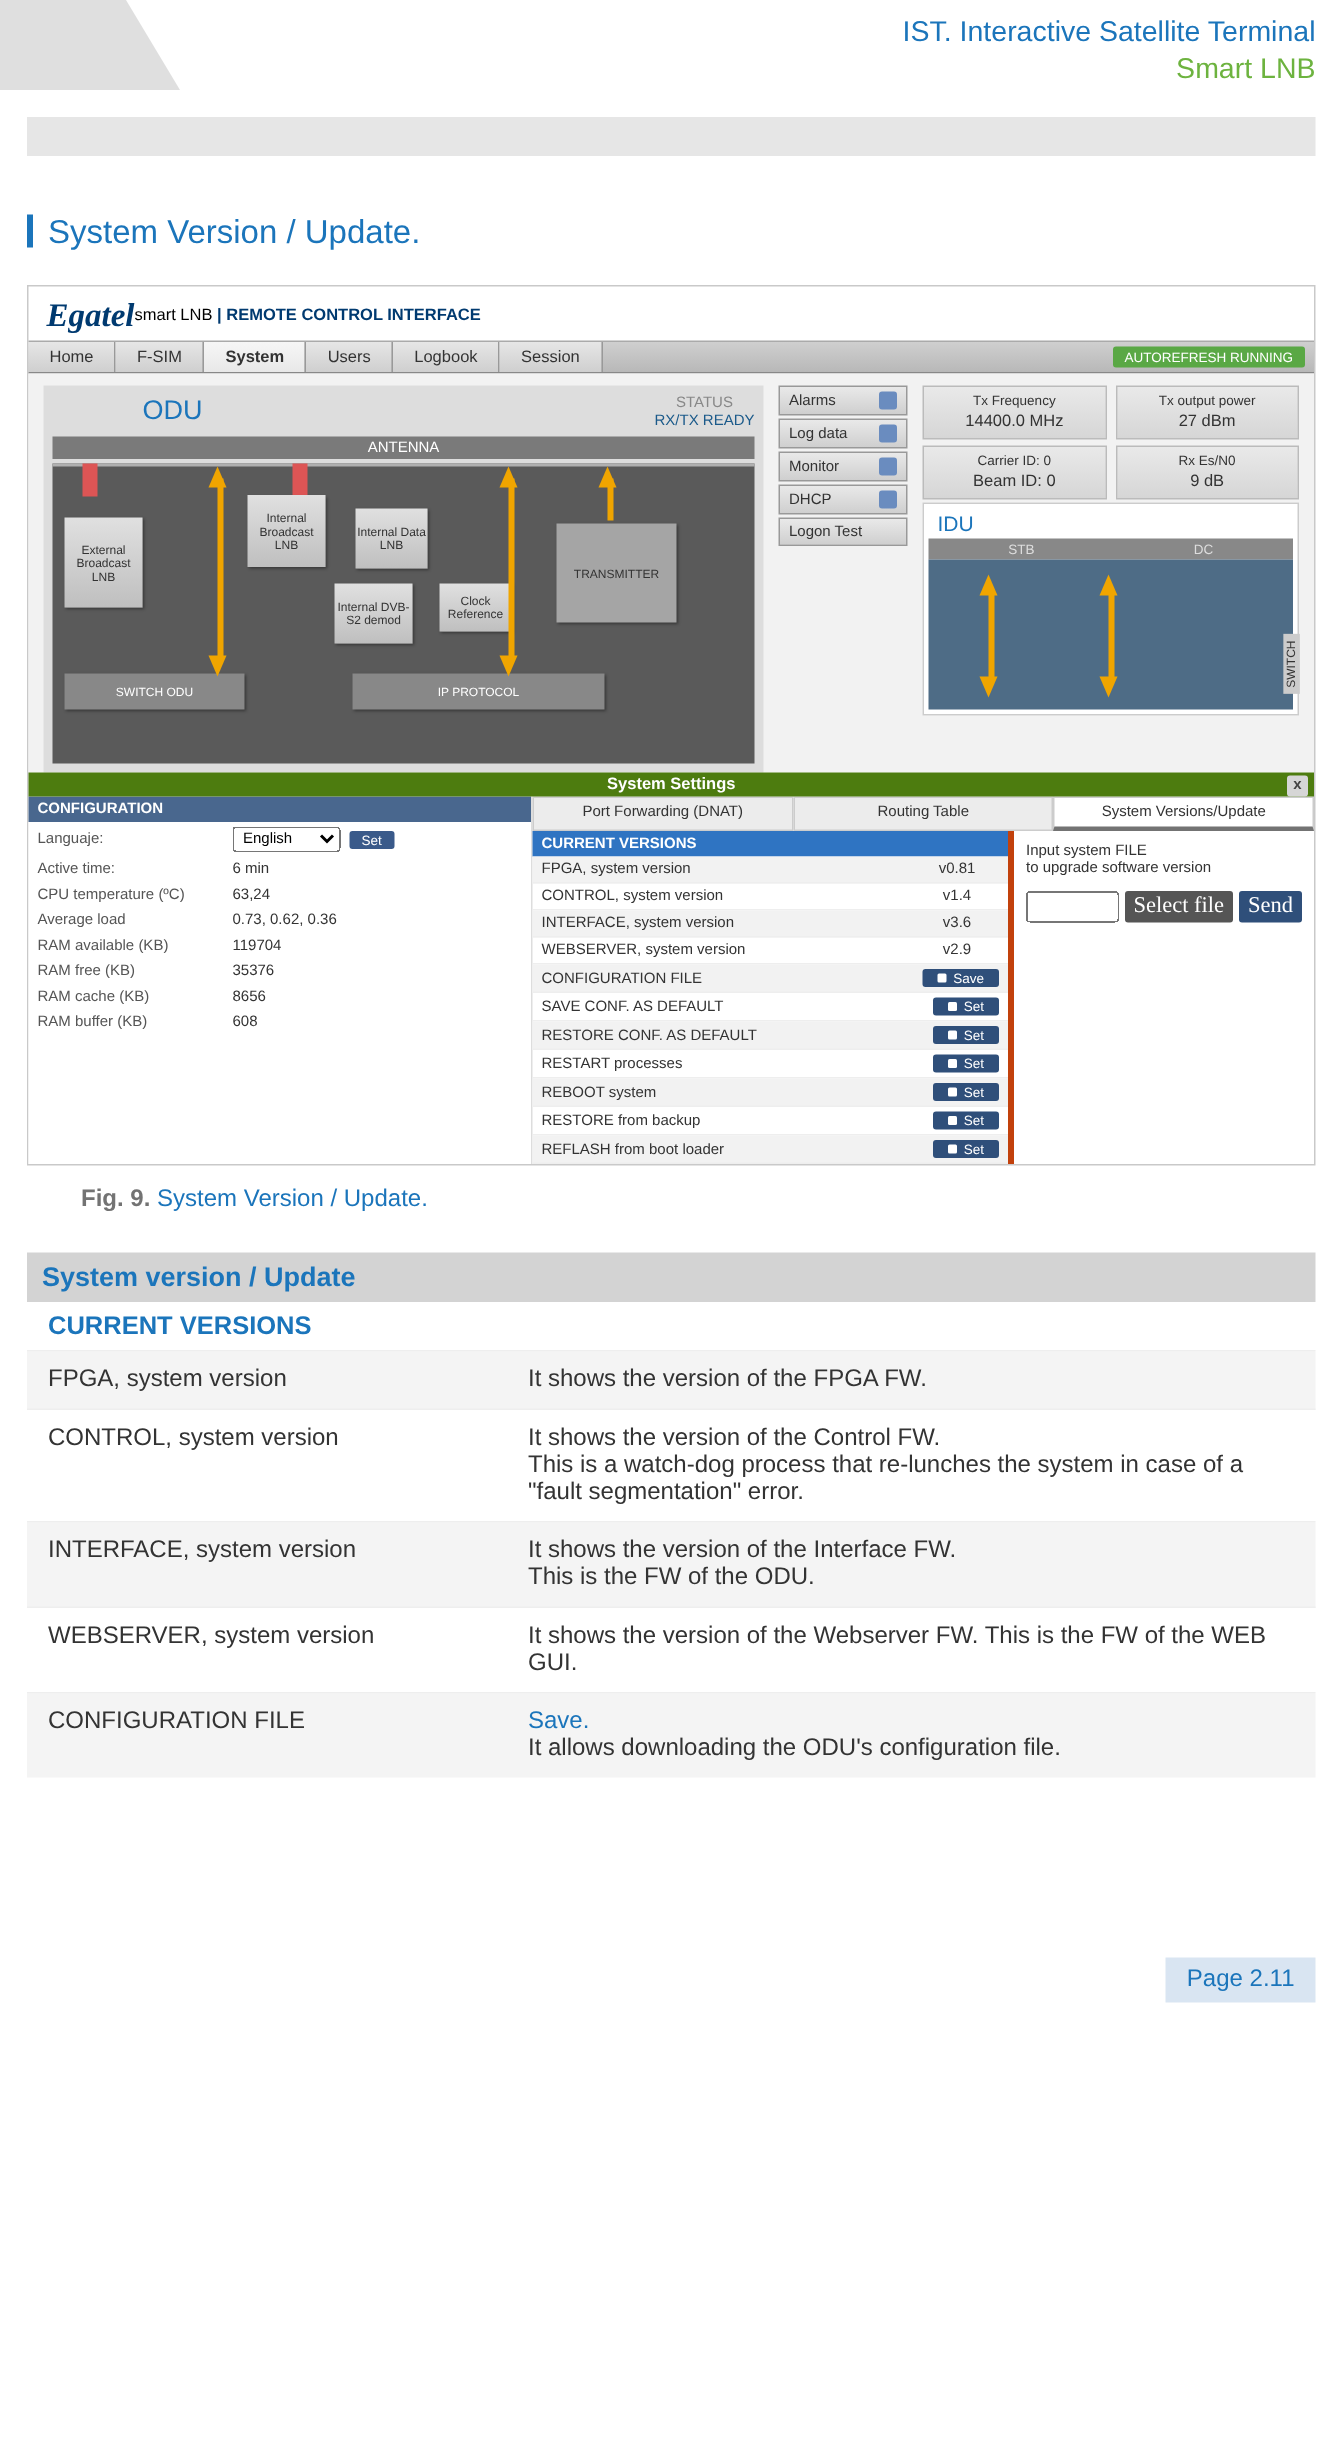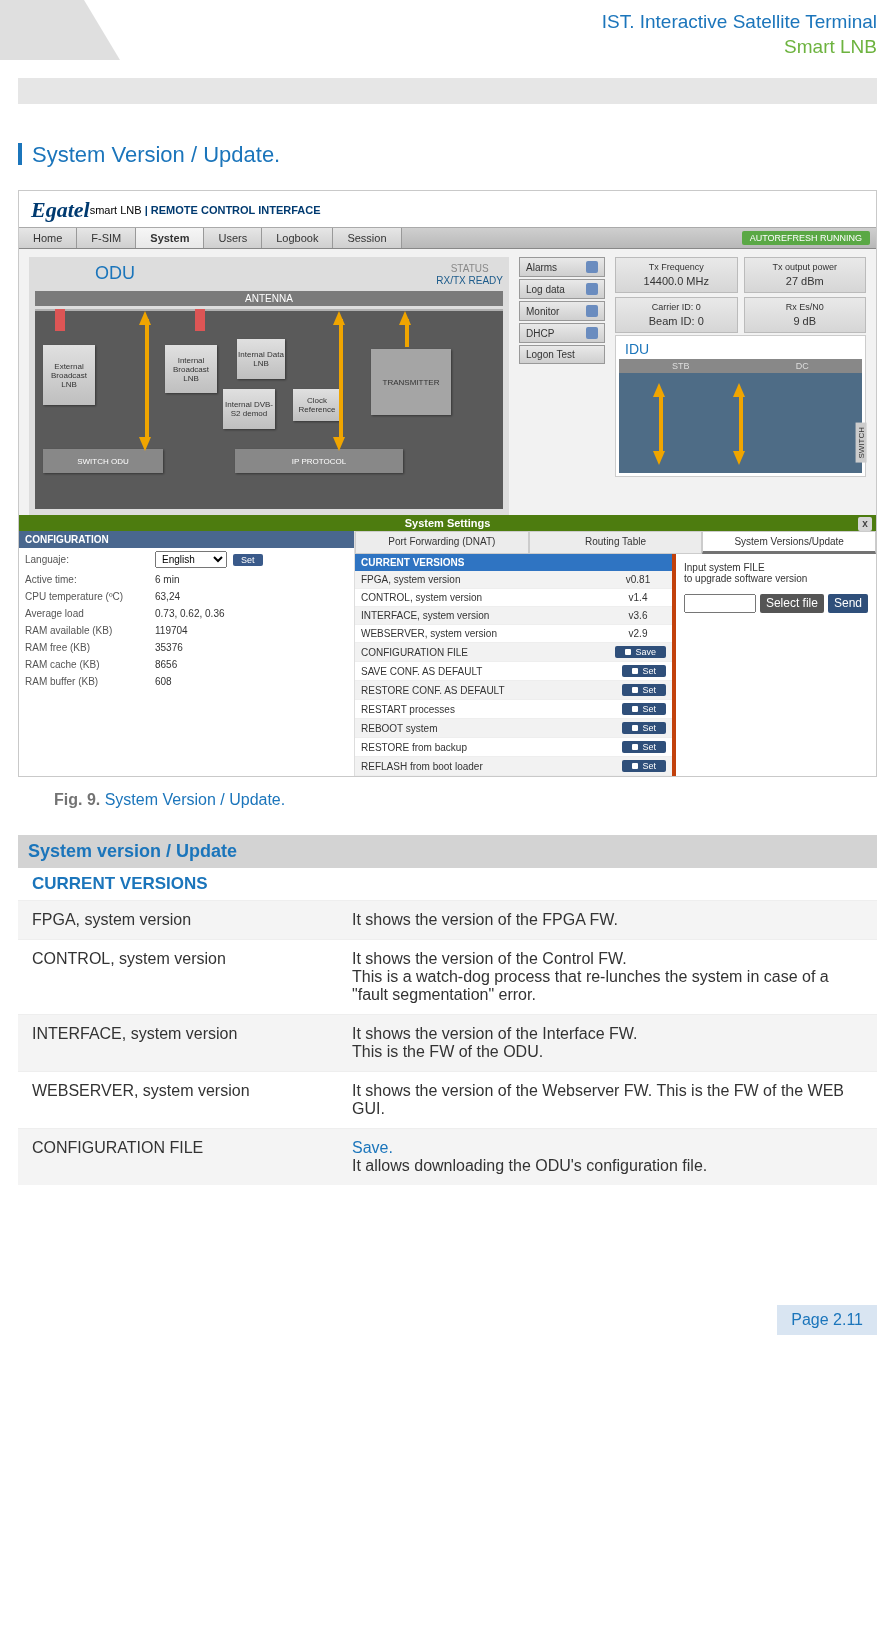--- a/index.html
+++ b/index.html
@@ -28,21 +28,21 @@
   .odu-block { flex: 0 0 480px; background:#ddd; padding:6px; position:relative;}
   .odu-title-row { display:flex; align-items:flex-start; padding-bottom:4px;}
   .odu-title { font-size:18px; color:#1b75bb; margin-left:60px;}
   .status-box { margin-left:auto; text-align:center; font-size:10px; line-height:1.2; color:#1b5a8a;}
   .status-box .s1{color:#888;}
   .antenna-bar { background:#7a7a7a; color:#fff; font-size:10px; text-align:center; padding:2px 0;}
   .diagram-body { background:#5a5a5a; height:200px; position:relative; margin-top:3px;}
   .light-band { position:absolute; left:0; right:0; top:0; height:2px; background:#b0b0b0;}
   .block { position:absolute; background:linear-gradient(#e0e0e0,#bfbfbf); font-size:8px; text-align:center; display:flex; align-items:center; justify-content:center; box-shadow:1px 1px 2px rgba(0,0,0,.4);}
   .ext-lnb { left:8px; top:36px; width:52px; height:60px;}
-  .int-bcast { left:130px; top:36px; width:52px; height:48px;}
+  .int-bcast { left:130px; top:21px; width:52px; height:48px;}
   .int-data { left:202px; top:30px; width:48px; height:40px;}
   .int-dvb { left:188px; top:80px; width:52px; height:40px;}
   .clk-ref { left:258px; top:80px; width:48px; height:32px;}
   .txmit { left:336px; top:40px; width:80px; height:66px; background:#a5a5a5;}
   .switch-odu { left:8px; top:140px; width:120px; height:24px; background:#888; color:#fff;}
   .ip-proto { left:200px; top:140px; width:168px; height:24px; background:#888; color:#fff;}
   .rx-chip { position:absolute; background:#d55; width:10px; height:22px;}
   .arrow-v { position:absolute; width:0; height:0;}
   .yellow-up { border-left:6px solid transparent; border-right:6px solid transparent; border-bottom:14px solid #f0a500;}
   .yellow-dn { border-left:6px solid transparent; border-right:6px solid transparent; border-top:14px solid #f0a500;}
@@ -77,21 +77,21 @@
   .cv-hdr{background:#2f74c2; color:#fff; font-size:10px; padding:3px 6px; font-weight:bold;}
   .cv-row{display:flex; font-size:10px; padding:3px 6px; align-items:center; border-bottom:1px solid #eee;}
   .cv-row:nth-child(odd){background:#f2f2f2;}
   .cv-row .k{flex:1;}
   .cv-row .v{width:56px; text-align:center;}
   .cv-row .btn{background:#2f4f7a; color:#fff; font-size:9px; padding:1px 10px; border-radius:2px; cursor:pointer; display:flex; align-items:center; gap:4px;}
   .cv-row .btn::before{content:""; width:6px;height:6px; background:#fff; border-radius:1px;}
   .upload-col{width:204px; border-left:4px solid #c2410c; padding:8px; font-size:10px;}
   .upload-col .row-b{display:flex; gap:4px; margin-top:10px;}
   .upload-col input{flex:1; width:40px; font-size:10px; padding:2px;}
-  .mini-btn{background:#555; color:#fff; font-size:12px; padding:2px 6px; border-radius:2px; cursor:pointer;}
+  .mini-btn{background:#555; color:#fff; font-size:15px; padding:2px 6px; border-radius:2px; cursor:pointer;font-family:Liberation Serif, serif;}
   .fig-caption{ font-size:16px; margin:10px 0 26px 0;}
   .fig-caption .fg{color:#737373; font-weight:bold;margin-left:36px;}
   .fig-caption .tx{color:#1b75bb;}
   .def-table{width:100%; border-collapse:collapse; font-size:16px;}
   .def-table .hdr1 td{background:#d3d3d3; color:#1b75bb; font-weight:bold; padding:6px 10px; font-size:18px;}
   .def-table .hdr2 td{color:#1b75bb; font-weight:bold; padding:6px 14px; font-size:17px;}
   .def-table .row td{padding:10px 14px; vertical-align:top; border-top:1px solid #eee;}
   .def-table .row:nth-child(even){background:#fff;}
   .def-table .row:nth-child(odd){background:#f4f4f4;}
   .def-table .k{width:320px; color:#333;}

